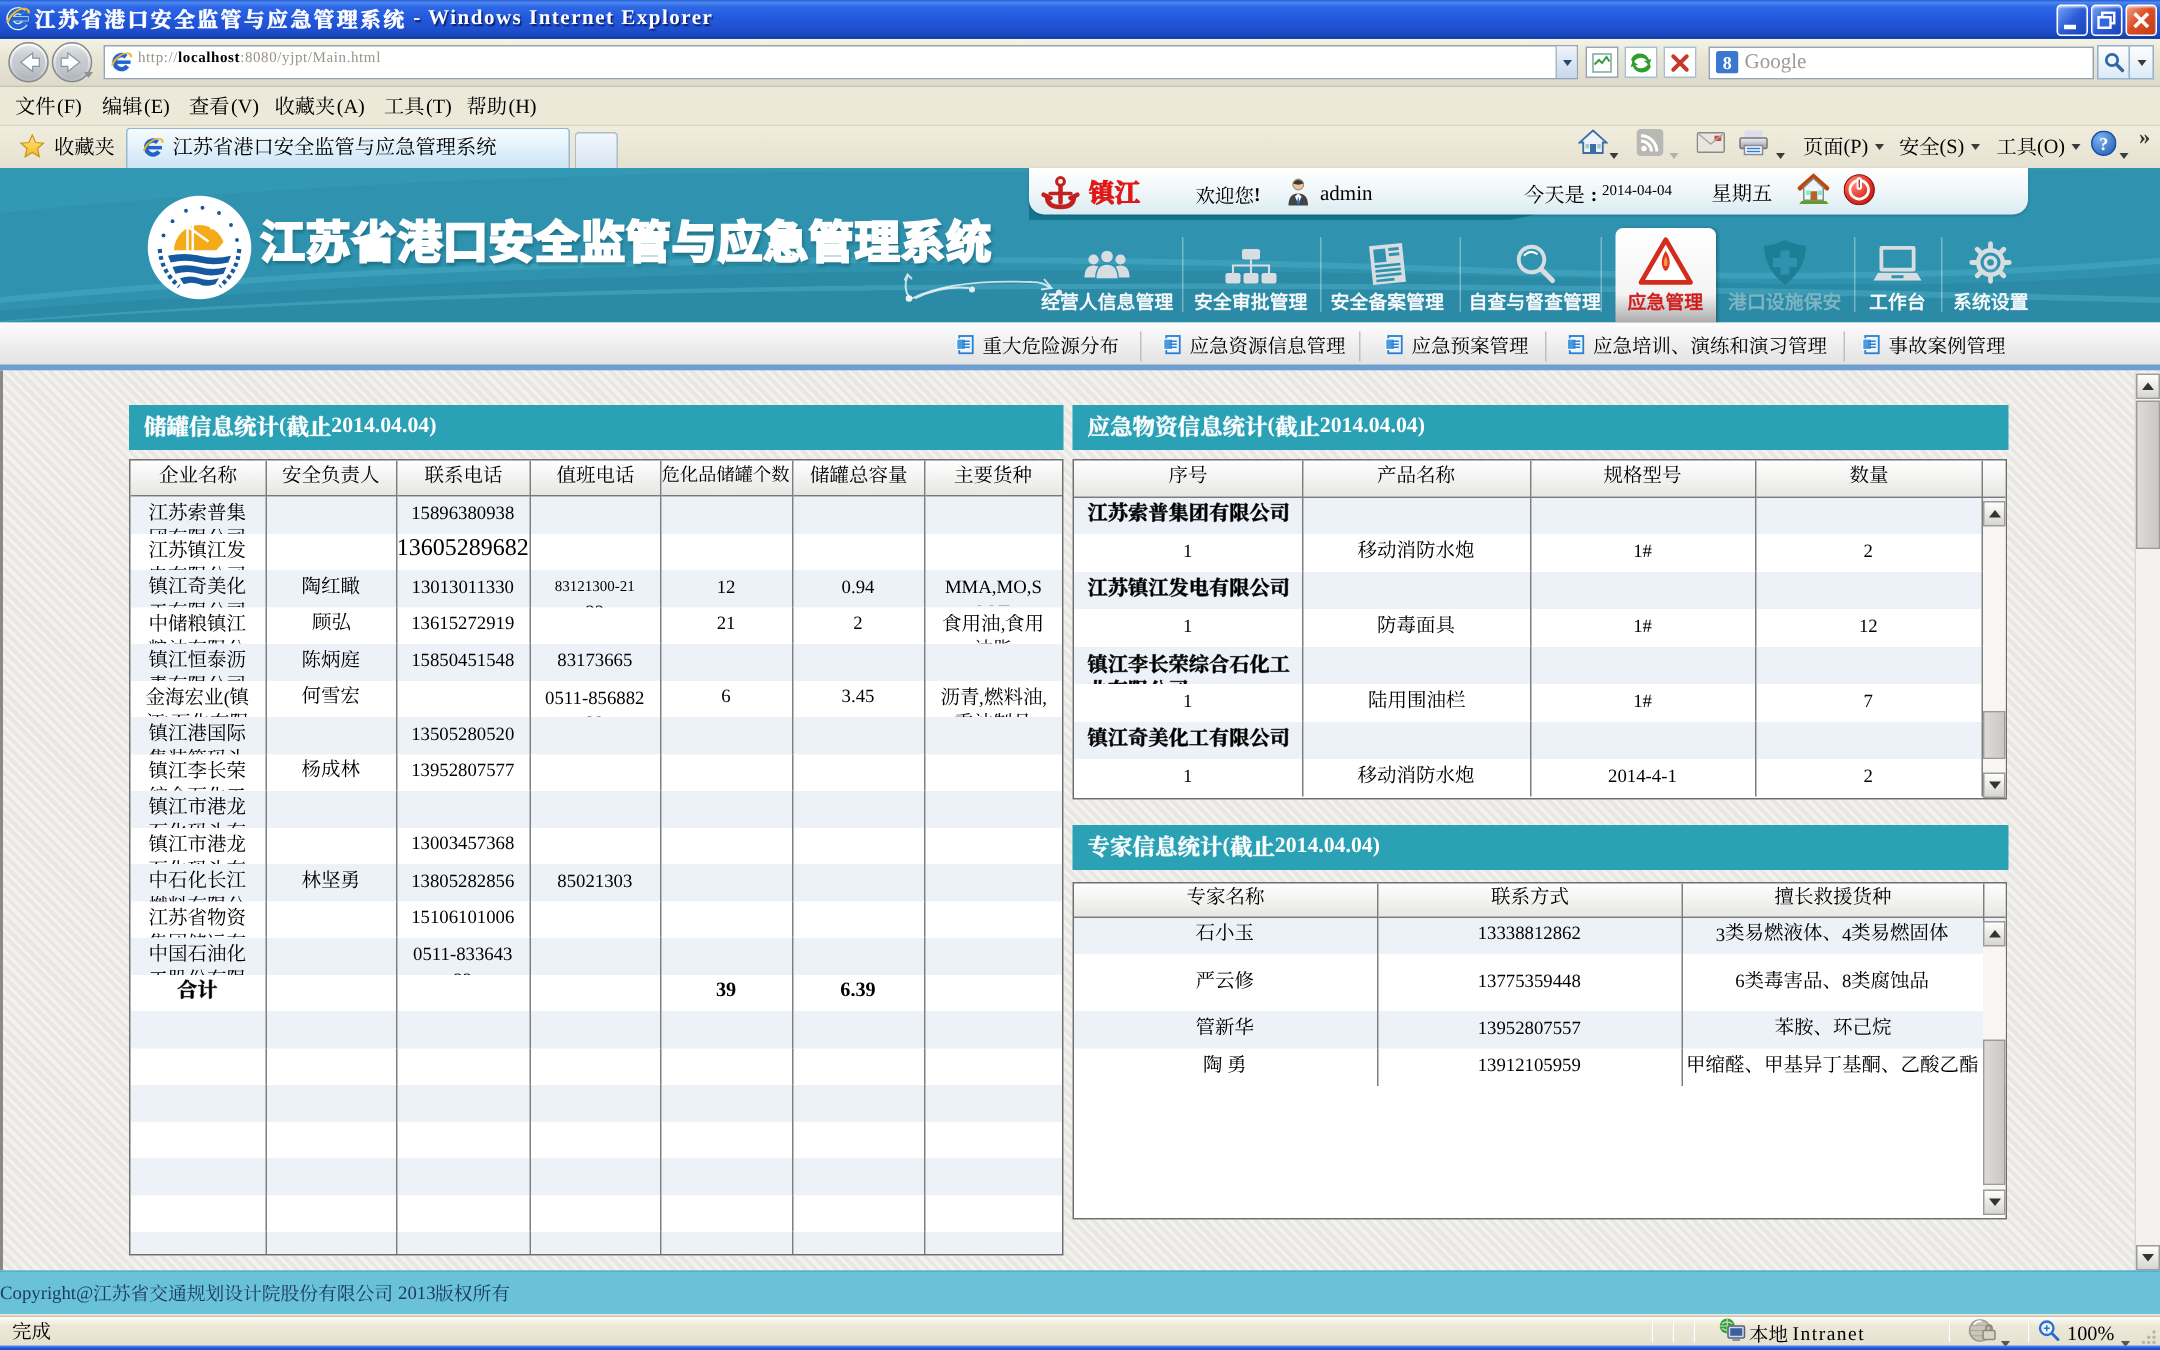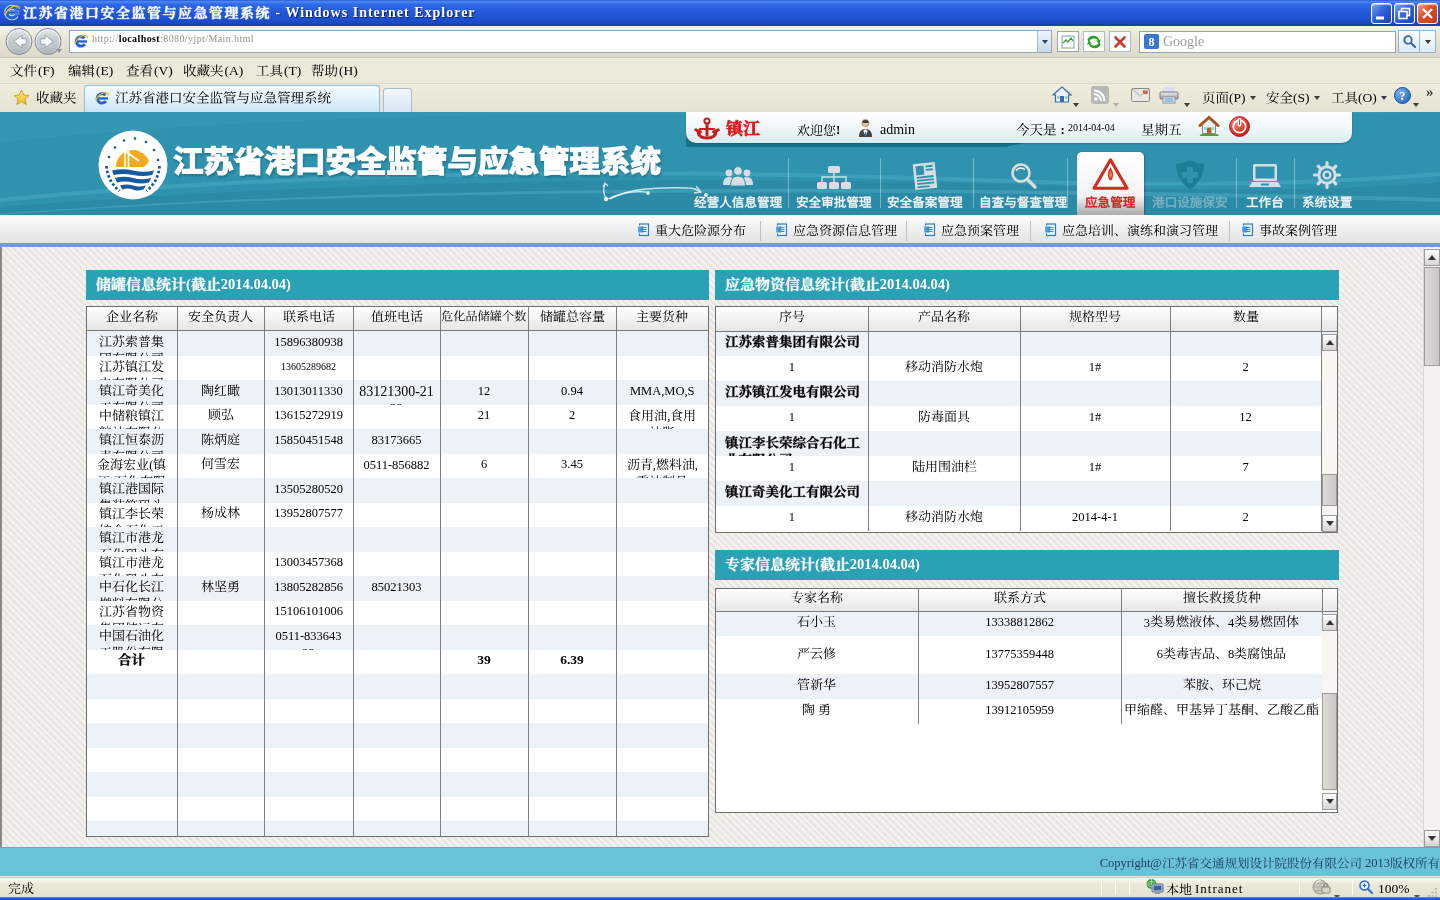--- a/index.html
+++ b/index.html
@@ -1119,21 +1119,21 @@
                 <use href="#Ra3" x="1000"></use>
               </svg><br><svg class="t" width="65.0" height="13" viewBox="0 -215 1250 250" fill="#000">
                 <use href="#R89"></use>
                 <use href="#R9e" x="250"></use>
                 <use href="#R9f" x="500"></use>
                 <use href="#Ra0" x="750"></use>
                 <use href="#Ra1" x="1000"></use>
               </svg></div>
           </td>
           <td></td>
-          <td><span class="lat" style="font-size:10px">13605289682</span></td>
+          <td><span class="lat" style="font-size:16px">13605289682</span></td>
           <td></td>
           <td></td>
           <td></td>
           <td></td>
         </tr>
         <tr class="rowa" style="height:25px">
           <td>
             <div class="clip2" style="height:25px"><svg class="t" width="65.0" height="13" viewBox="0 -215 1250 250" fill="#000">
                 <use href="#Ra2"></use>
                 <use href="#R1c" x="250"></use>
@@ -1148,21 +1148,21 @@
                 <use href="#Ra1" x="1000"></use>
               </svg></div>
           </td>
           <td><svg class="t" width="39.0" height="13" viewBox="0 -215 750 250" fill="#000">
               <use href="#Ra6"></use>
               <use href="#Ra7" x="250"></use>
               <use href="#Ra8" x="500"></use>
             </svg></td>
           <td><span class="lat" style="font-size:12.5px">13013011330</span></td>
           <td>
-            <div class="clip2" style="height:25px"><span class="lat" style="font-size:14px">83121300-21</span><br><span class="lat" style="font-size:12.5px">22</span></div>
+            <div class="clip2" style="height:25px"><span class="lat" style="font-size:10px">83121300-21</span><br><span class="lat" style="font-size:12.5px">22</span></div>
           </td>
           <td><span class="lat" style="font-size:12.5px">12</span></td>
           <td><span class="lat" style="font-size:12.5px">0.94</span></td>
           <td>
             <div class="clip2" style="height:24px"><span class="lat" style="font-size:12.5px">MMA,MO,S</span><br><span class="lat" style="font-size:12.5px">M,T</span></div>
           </td>
         </tr>
         <tr class="rowb" style="height:24px">
           <td>
             <div class="clip2" style="height:24px"><svg class="t" width="65.0" height="13" viewBox="0 -215 1250 250" fill="#000">
@@ -1877,21 +1877,21 @@
 <div class="sbthumb" style="left:1322px;top:693px;height:97px"></div>
 <div class="sb" style="left:1423px;top:248px;width:17px;height:599px;background:#f3f2ef;border-left:1px solid #d8d8d4"></div>
 <div class="sbbtn" style="left:1424px;top:249px;width:16px">
     <div class="tri-u"></div>
   </div>
 <div class="sbbtn" style="left:1424px;top:830px;width:16px">
     <div class="tri-d"></div>
   </div>
 <div class="sbthumb" style="left:1424px;top:267px;height:99px;width:16px"></div>
 <div class="ab" id="footer"></div>
-<div class="ab" style="left:0;top:853px;width:1440px;text-align:right;height:18px"><div style="display:inline-flex;align-items:center">
+<div class="ab" style="left:0;top:853px;width:1440px;text-align:left;height:18px"><div style="display:inline-flex;align-items:center">
       <span class="lat" style="font-size:12.5px;color:#1b3a5e">Copyright@</span>
       <svg class="t" width="200.0" height="12.5" viewBox="0 -215 4000 250" fill="#1b3a5e">
         <use href="#R1c"></use>
         <use href="#R1d" x="250"></use>
         <use href="#R1e" x="500"></use>
         <use href="#R134" x="750"></use>
         <use href="#R135" x="1000"></use>
         <use href="#Rdd" x="1250"></use>
         <use href="#R136" x="1500"></use>
         <use href="#R137" x="1750"></use>

